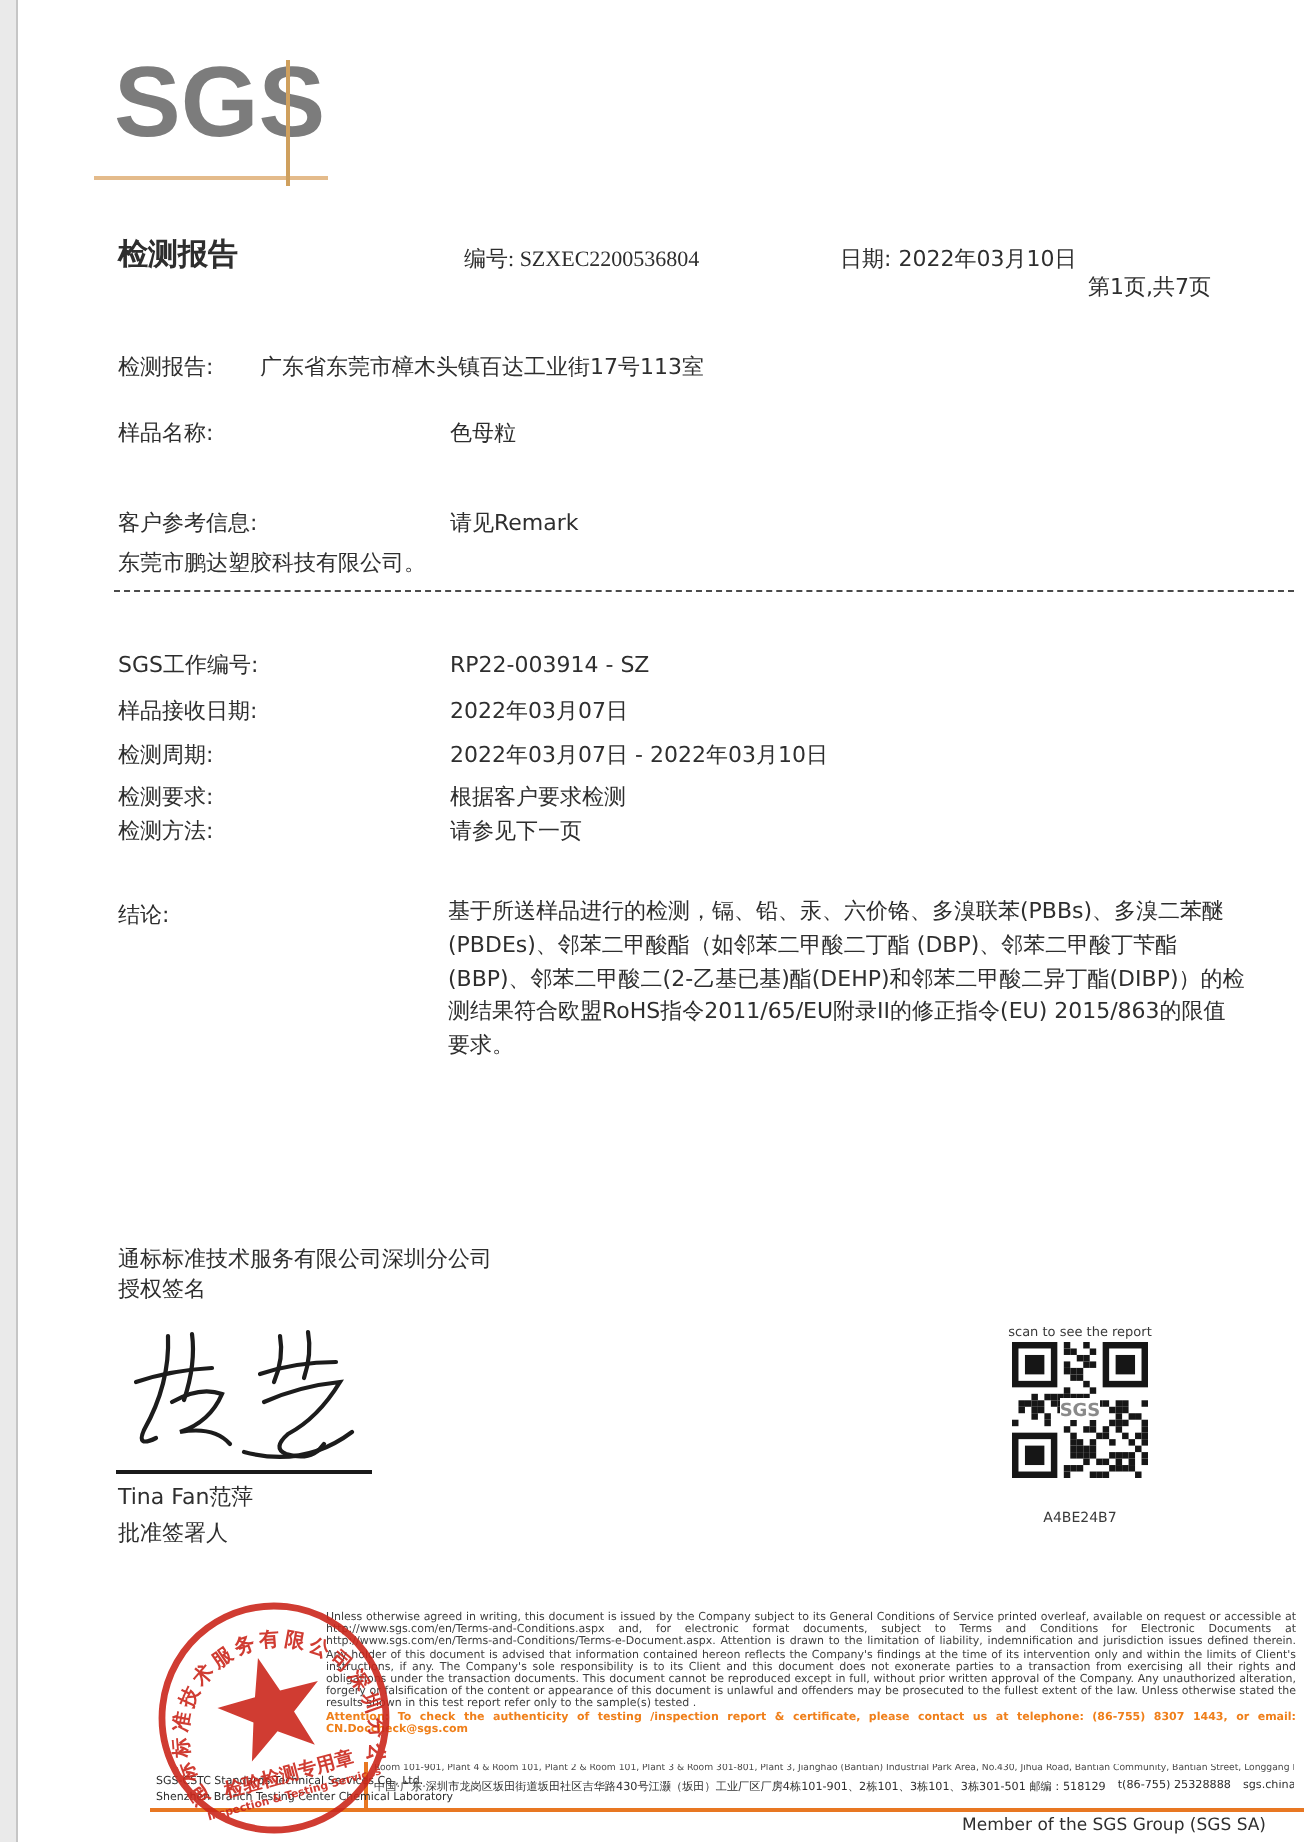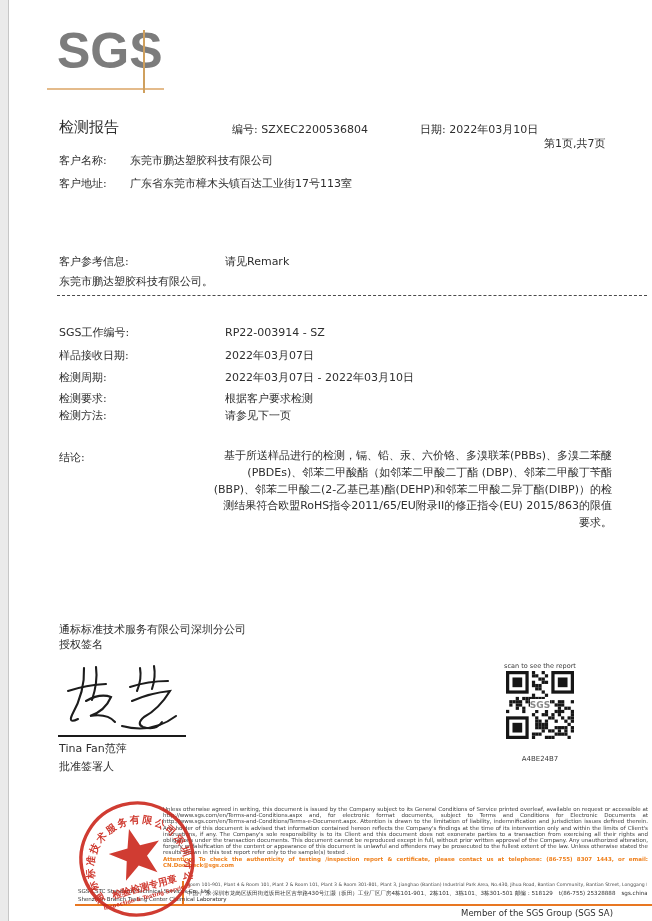--- a/index.html
+++ b/index.html
@@ -6,30 +6,30 @@
   html,body { background:#ffffff; }
   body { font-family:"DejaVu Sans","Liberation Sans",sans-serif; color:#333; }
   .page { position:relative; width:652px; height:921px; background:#fff; overflow:hidden; }
   .edge-band { position:absolute; left:0; top:0; width:9px; height:100%; background:#eaeaea; border-right:1px solid #c6c6c6; }
 
   
   .logo-text { position:absolute; left:57px; top:26px; font-size:50px; font-weight:bold; color:#7c7c7c; letter-spacing:0px; line-height:1; font-family:"Liberation Sans","DejaVu Sans",sans-serif; }
   .logo-hline { position:absolute; left:47px; top:88px; width:117px; height:2px; background:#e4bb8b; }
   .logo-vline { position:absolute; left:143px; top:30px; width:2px; height:63px; background:#cfa05e; }
 
-  .doc-title { position:absolute; left:59px; top:118px; font-size:15px; font-weight:normal; color:#2e2e2e; }
+  .doc-title { position:absolute; left:59px; top:118px; font-size:15px; font-weight:bold; color:#2e2e2e; }
   .hmeta { position:absolute; top:122px; font-size:11px; color:#2e2e2e; }
 
   .row { position:absolute; left:59px; font-size:11px; color:#2e2e2e; white-space:nowrap; }
   .lbl { display:inline-block; }
   .lbl.w70 { width:71px; }
   .lbl.w165 { width:166px; }
   .dashed-sep { position:absolute; left:57px; top:295px; width:590px; border-top:1.5px dashed #4a4a4a; }
 
-  .conclusion-val { position:absolute; left:213px; top:448px; width:399px; font-size:11px; line-height:16.8px; color:#2e2e2e; text-align:right; }
+  .conclusion-val { position:absolute; left:224px; top:448px; width:399px; font-size:11px; line-height:16.8px; color:#2e2e2e; text-align:left; }
 
   
   .sig-svg { position:absolute; left:60px; top:658px; }
   .sig-line { position:absolute; left:58px; top:735px; width:128px; height:2px; background:#1a1a1a; }
 
   
   .qr-caption { position:absolute; left:494px; top:662px; width:92px; text-align:center; font-size:6.5px; color:#3a3a3a; }
   .qr-svg { position:absolute; left:506px; top:671px; }
   .qr-label { position:absolute; left:494px; top:741px; width:92px; text-align:center; font-size:7px; color:#3a3a3a;margin-top:14px; }
 
@@ -39,40 +39,40 @@
   
   .f-company { position:absolute; left:78px; font-size:5.5px; color:#2f2f2f; white-space:nowrap; z-index:2; }
   .f-disc { position:absolute; left:163px; top:806px; width:485px; font-size:5.5px; line-height:6.2px; color:#3e3e3e; text-align:justify; }
   .f-attn { color:#ef7f1a; font-weight:bold; }
   .f-vline { position:absolute; left:182px; top:881px; width:1.5px; height:24px; background:#e87722; }
   .f-addr-en { position:absolute; left:187px; top:882px; width:460px; font-size:4.6px; color:#4a4a4a; display:flex; justify-content:space-between; white-space:nowrap; overflow:hidden; }
   .f-addr-cn { position:absolute; left:187px; top:890px; width:460px; font-size:5.6px; color:#2f2f2f; display:flex; justify-content:space-between; white-space:nowrap; overflow:hidden; }
   .f-addr-cn span { margin-left:6px; }
   .f-hline { position:absolute; left:75px; top:904px; width:577px; height:2px; background:#e87722; }
   .f-member { position:absolute; left:0; top:908px; width:645px; text-align:right; font-size:8.5px; color:#2e2e2e; }
-  .f-member-inner { display:inline-block; margin-right:32px; }
+  .f-member-inner { display:inline-block; margin-right:12px; }
 </style>
 </head>
 <body>
 
 <div class="page">
   <div class="edge-band"></div>
 
   <div class="logo-text">SGS</div>
   <div class="logo-hline"></div>
   <div class="logo-vline"></div>
 
   <div class="doc-title">检测报告</div>
-  <div class="hmeta" style="left:232px;"><span>编号:</span> <span>SZXEC2200536804</span></div>
+  <div class="hmeta" style="left:232px;font-family:Liberation Serif, serif;"><span>编号:</span> <span>SZXEC2200536804</span></div>
   <div class="hmeta" style="left:388px;margin-left:32px;"><span>日期:</span> <span>2022年03月10日</span></div>
   <div class="hmeta" style="left:544px;margin-top:14px;">第1页,共7页</div>
 
-  <div class="row" style="top:153px"><span class="lbl w70">客户名称:</span><span>东莞市鹏达塑胶科技有限公司</span></div>
-  <div class="row" style="top:176px"><span class="lbl w70">客户地址:</span><span>广东省东莞市樟木头镇百达工业街17号113室</span></div>
-
+  <div class="row" style="top:176px"><span class="lbl w70">检测报告:</span><span>广东省东莞市樟木头镇百达工业街17号113室</span></div>
+
+  <div class="row" style="top:209px"><span class="lbl w165">样品名称:</span><span>色母粒</span></div>
   <div class="row" style="top:254px"><span class="lbl w165">客户参考信息:</span><span>请见Remark</span></div>
   <div class="row" style="top:274px">东莞市鹏达塑胶科技有限公司。</div>
 
   <div class="dashed-sep"></div>
 
   <div class="row" style="top:325px"><span class="lbl w165">SGS工作编号:</span><span>RP22-003914 - SZ</span></div>
   <div class="row" style="top:348px"><span class="lbl w165">样品接收日期:</span><span>2022年03月07日</span></div>
   <div class="row" style="top:370px"><span class="lbl w165">检测周期:</span><span>2022年03月07日 - 2022年03月10日</span></div>
   <div class="row" style="top:391px"><span class="lbl w165">检测要求:</span><span>根据客户要求检测</span></div>
   <div class="row" style="top:408px"><span class="lbl w165">检测方法:</span><span>请参见下一页</span></div>

